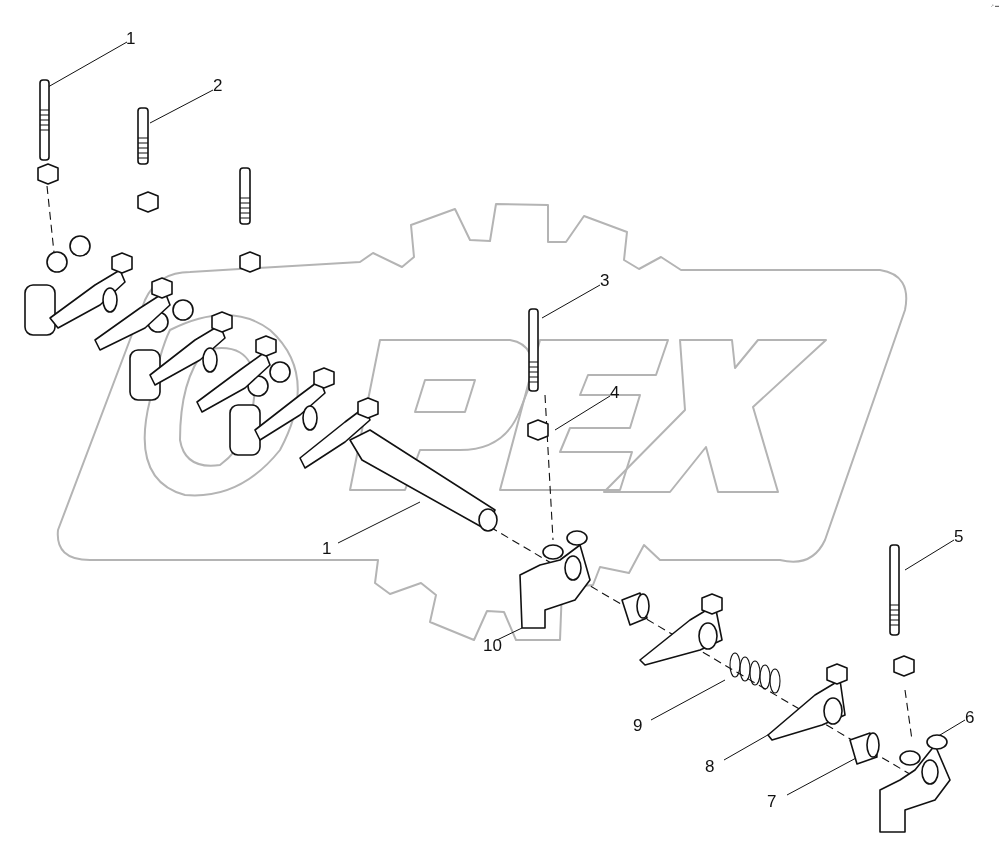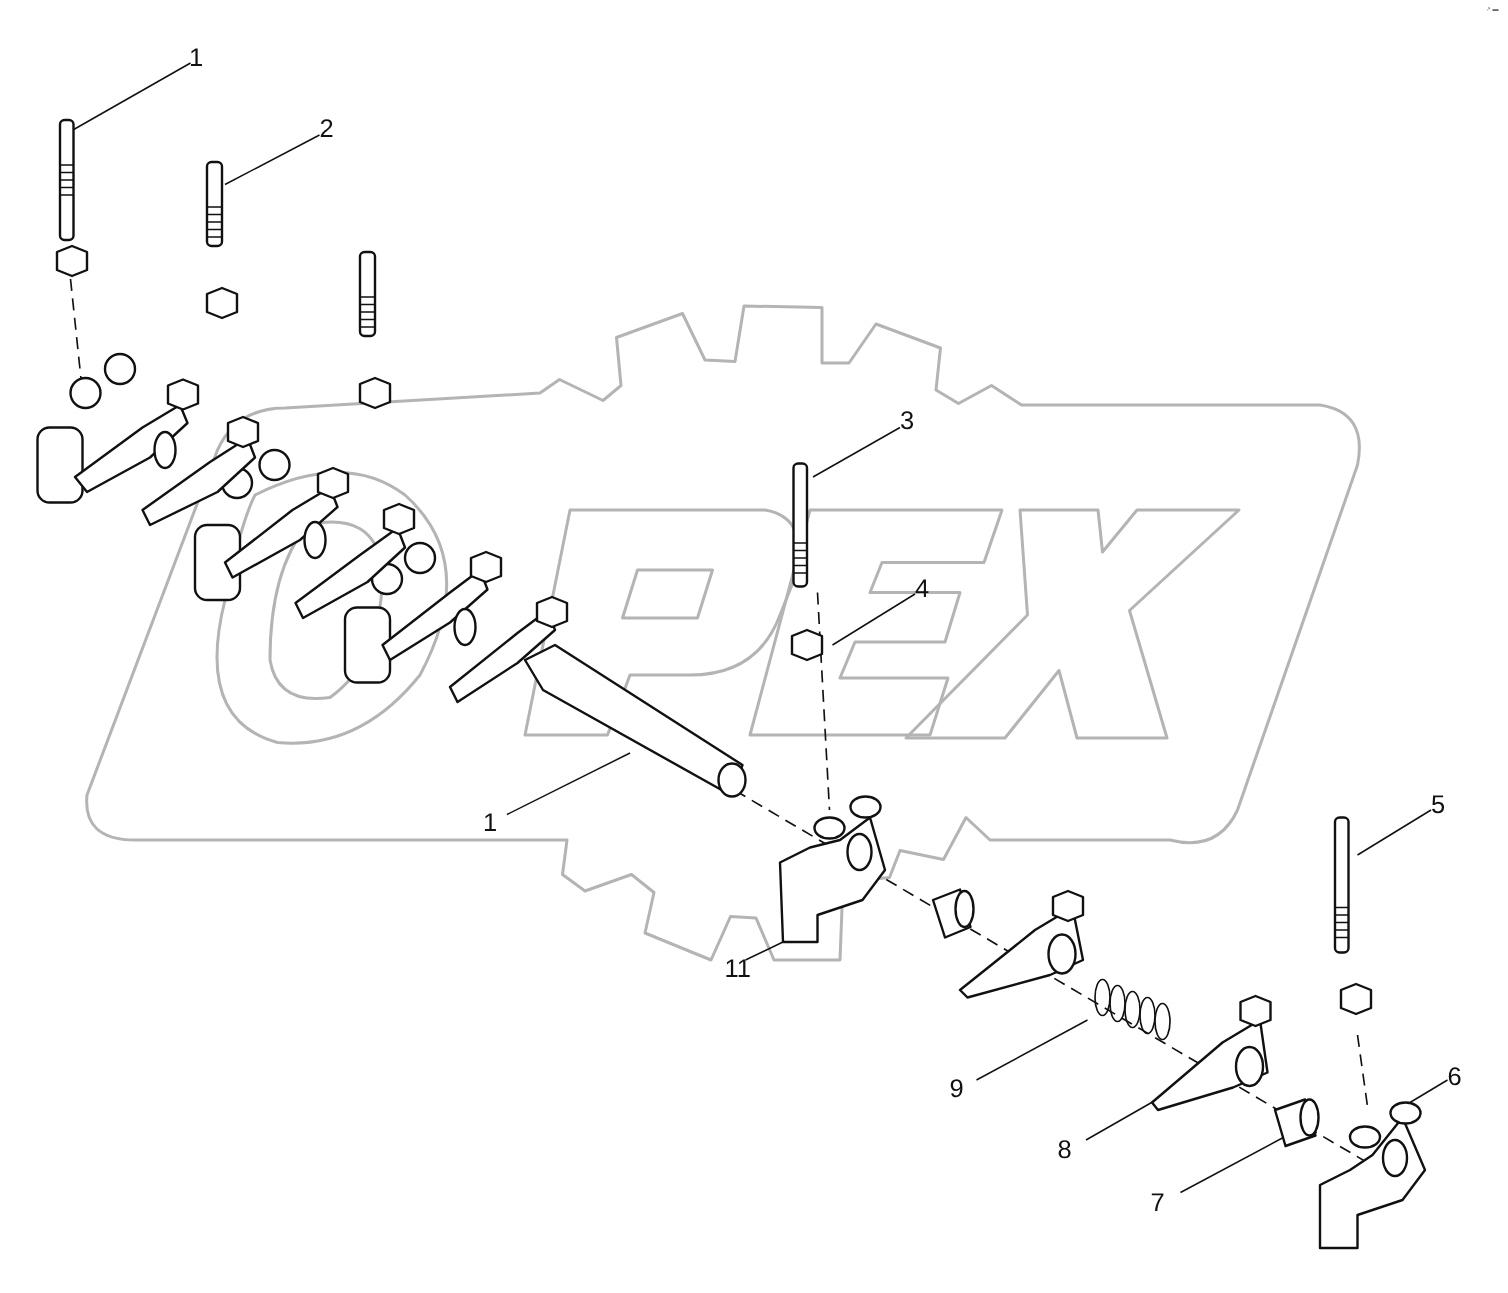--- a/index.html
+++ b/index.html
@@ -153,15 +153,15 @@
 
   <span class="callout" style="left:126px;top:30px;">1</span>
   <span class="callout" style="left:213px;top:77px;">2</span>
   <span class="callout" style="left:600px;top:272px;">3</span>
   <span class="callout" style="left:610px;top:384px;">4</span>
   <span class="callout" style="left:954px;top:528px;">5</span>
   <span class="callout" style="left:965px;top:709px;">6</span>
   <span class="callout" style="left:767px;top:793px;">7</span>
   <span class="callout" style="left:705px;top:758px;">8</span>
   <span class="callout" style="left:633px;top:717px;">9</span>
-  <span class="callout" style="left:483px;top:637px;">11</span>
+  <span class="callout" style="left:483px;top:637px;">10</span>
   <span class="callout" style="left:322px;top:540px;">1</span>
 </div>
 
 </body></html>

